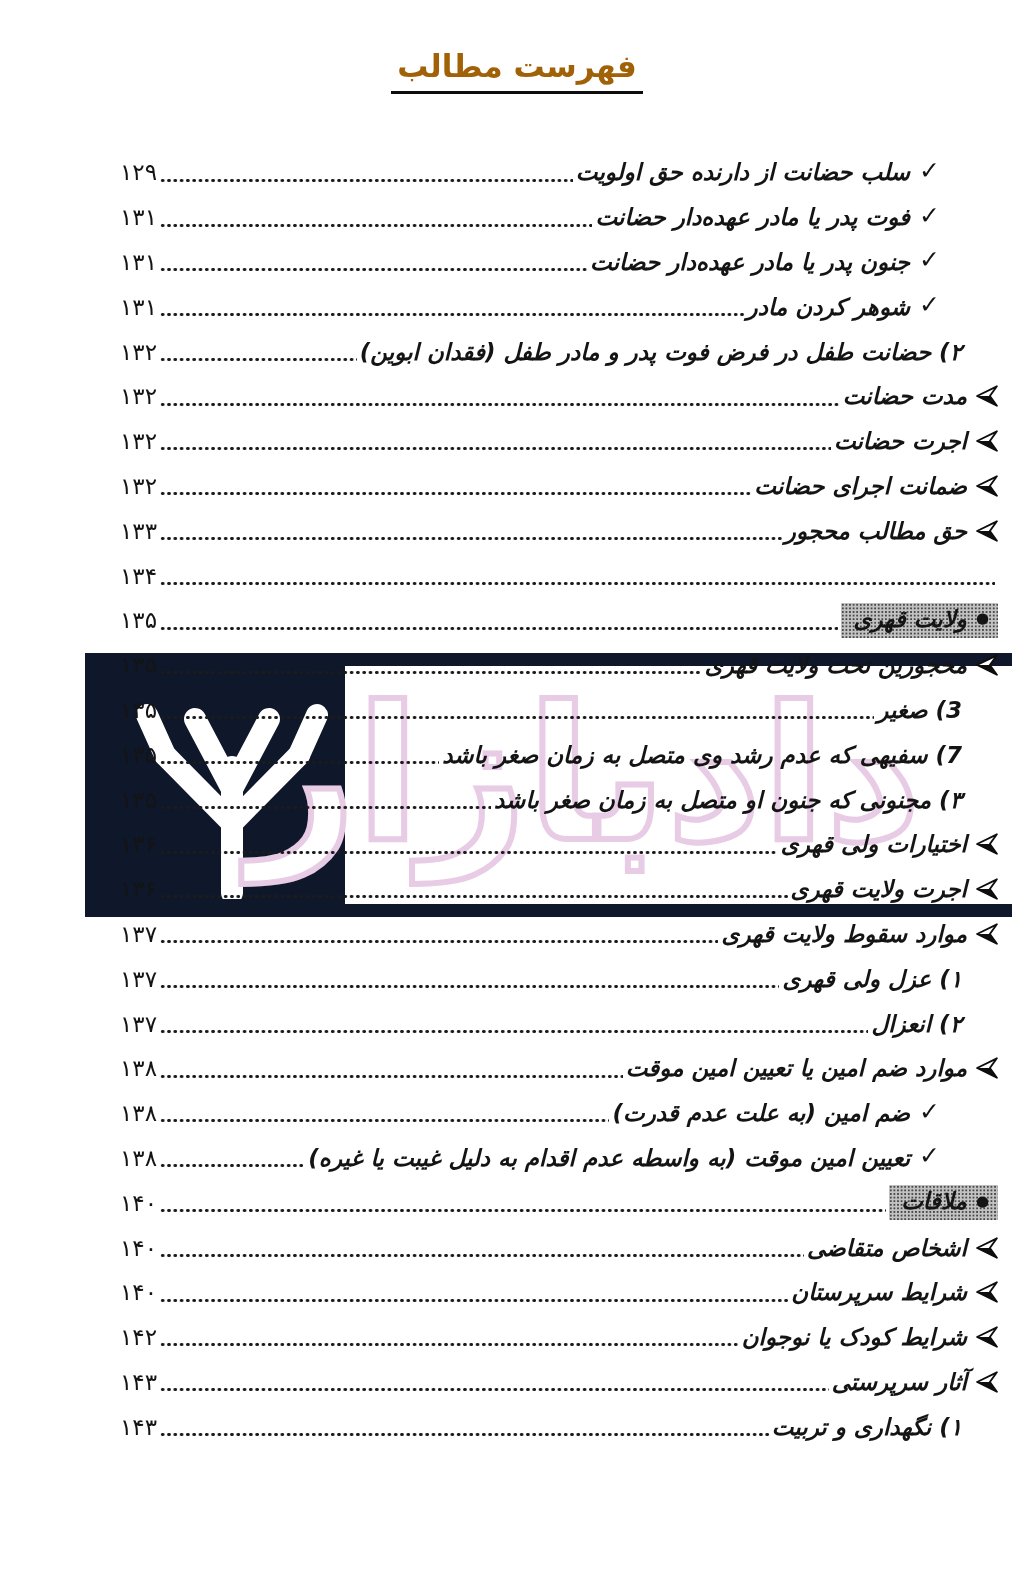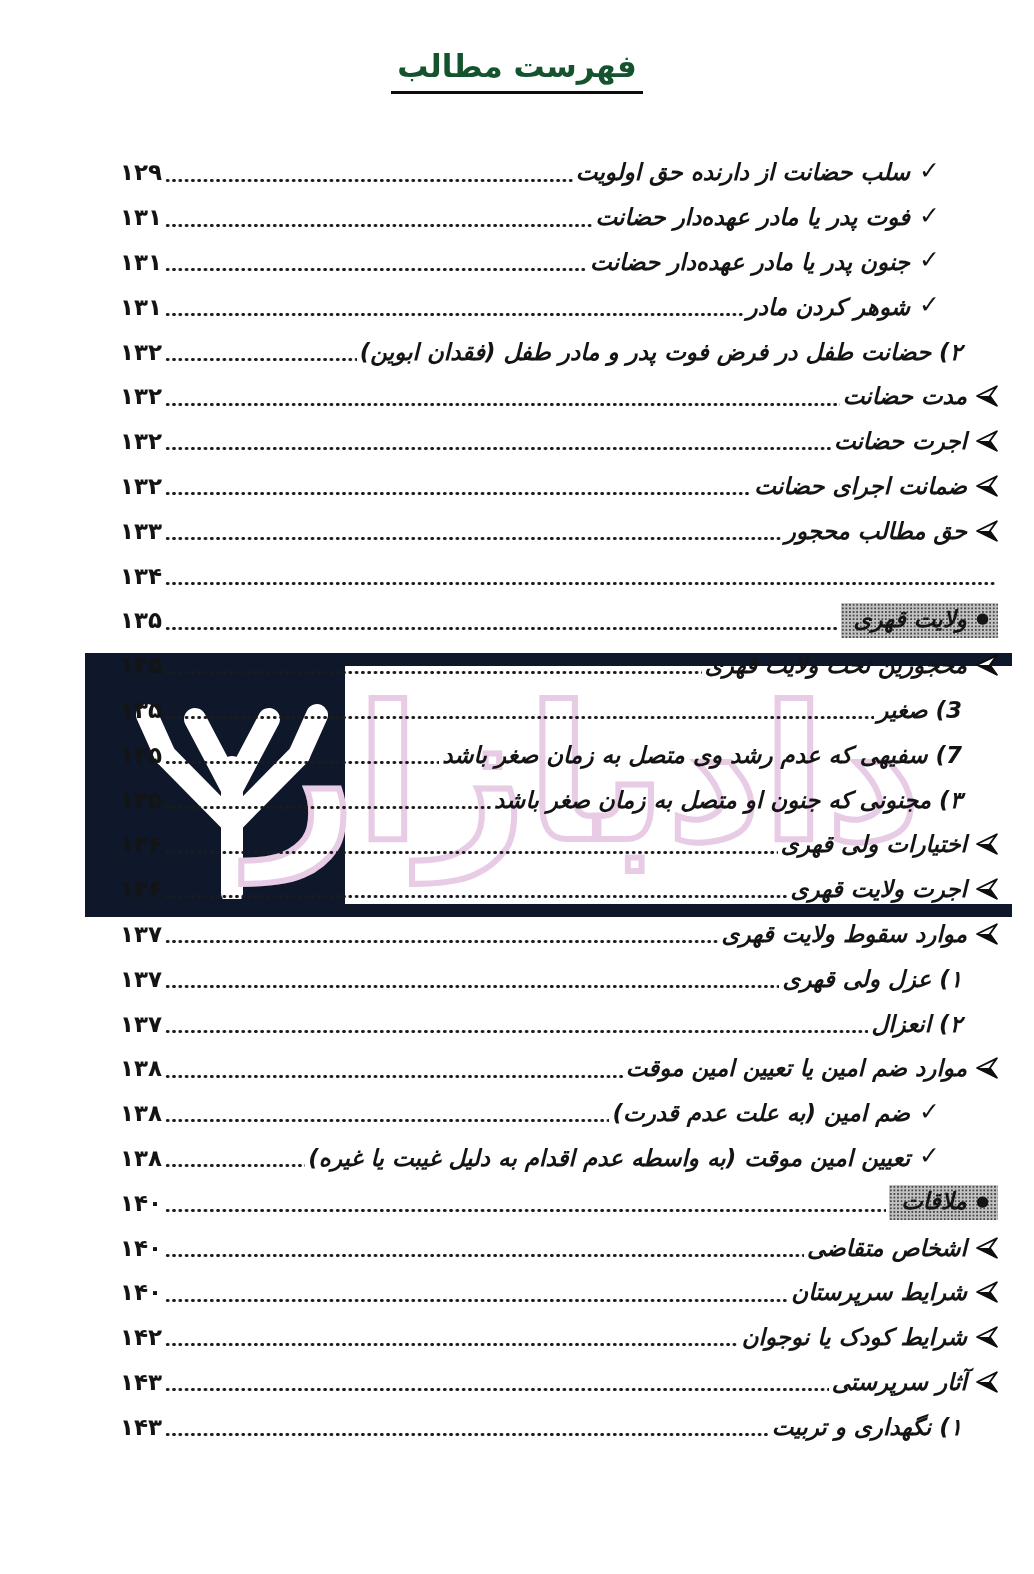--- a/index.html
+++ b/index.html
@@ -37,21 +37,21 @@
 
   
   .content{position:absolute; inset:0; z-index:1;}
 
   .title-wrap{
     position:absolute; top:48px; left:0; width:100%;
     text-align:center;
   }
   .title-wrap .ttl{
     display:inline-block;
-    font-size:31px; font-weight:bold; color:#14532d;
+    font-size:31px; font-weight:bold; color:#a16207;
     border-bottom:3px solid #0d0d0d;
     padding:0 6px 7px 6px;
     direction:rtl;
   }
 
   .toc-list{
     position:absolute; top:150px; left:120px; right:36px;
     direction:rtl;
   }
   .toc-row{
@@ -80,21 +80,21 @@
   .leader{
     flex:1 1 auto; min-width:14px;
     height:5.4px; position:relative; top:8px;
     margin:0 3px;
     background-image:radial-gradient(circle at 2.7px 2.7px, #1b1b1b 1.55px, rgba(0,0,0,0) 1.95px);
     background-size:6.3px 5.4px;
     background-repeat:repeat-x;
   }
   .pagenum{
     flex:0 0 auto; white-space:nowrap;
-    font-size:23px; font-weight:bold; color:#141414;
+    font-size:23px; font-weight:normal; color:#141414;
   }
 </style>
 </head>
 <body>
 
 <div class="wm-band">
   <div class="wm-inner"></div>
   <svg class="wm-tree" viewBox="0 0 250 228">
     <g stroke="#ffffff" stroke-width="22" stroke-linecap="round" fill="none">
       <path d="M125 222 L125 96"></path>

